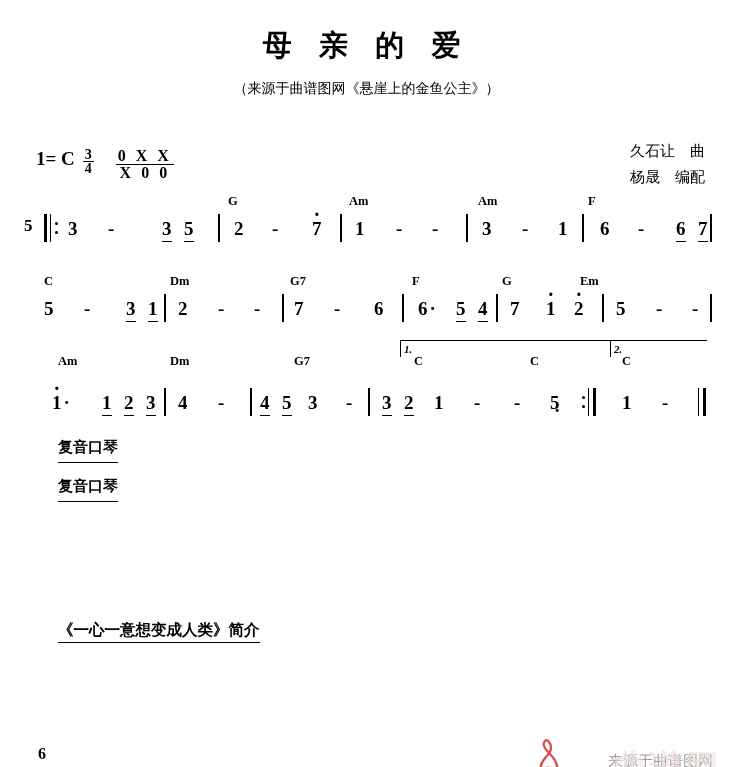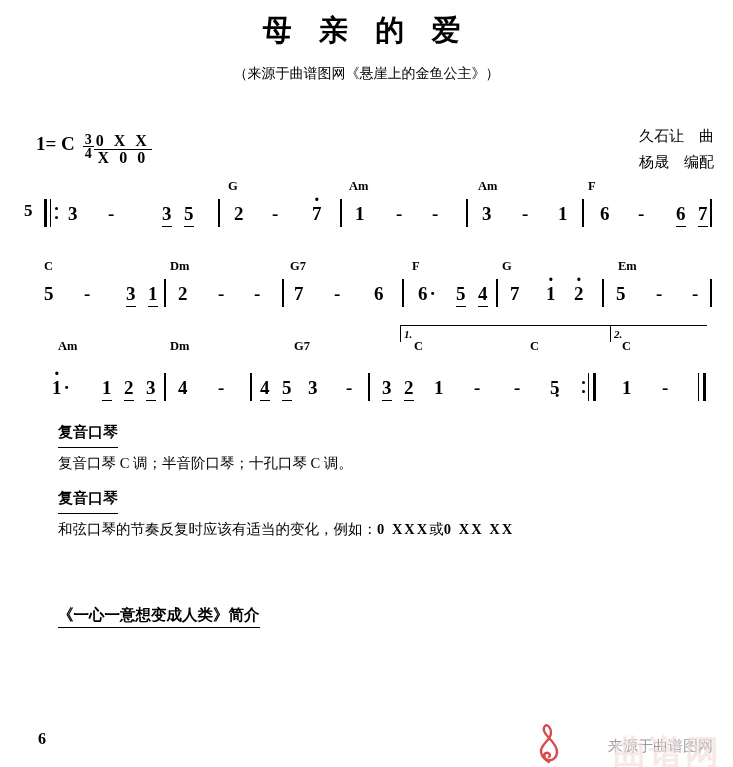--- a/index.html
+++ b/index.html
@@ -20,31 +20,31 @@
     width: 733px;
     height: 767px;
   }
   
   .title {
     text-align: center;
     font-family: "Liberation Serif", serif;
     font-size: 29px;
     font-weight: bold;
     letter-spacing: 10px;
-    margin-top: 11px;
+    margin-top: 26px;
   }
   .subtitle {
     text-align: center;
     font-size: 14px;
     margin-top: 14px;
     font-family: "Liberation Serif", serif;
   }
   .credits {
     position: absolute;
-    right: 19px;
+    right: 28px;
     top: 112px;
     text-align: left;
     font-size: 15px;
     line-height: 26px;
   }
 
   
   .keyblock {
     position: absolute;
     left: 36px;
@@ -60,21 +60,21 @@
     margin-left: 8px;
     text-align: center;
     line-height: 13px;
     font-size: 14px;
     font-weight: bold;
   }
   .meter .num { display:block; border-bottom: 1.6px solid #000; padding: 0 2px; }
   .meter .den { display:block; padding: 0 2px; }
   .rhythm {
     display: inline-block;
-    margin-left: 0;
+    margin-left: 22px;
     text-align: center;
     line-height: 16px;
     font-size: 16px;
     font-weight: bold;
     letter-spacing: 3px;
   }
   .rhythm .top { display:block; border-bottom: 1.6px solid #000; padding: 0 2px; }
   .rhythm .bot { display:block; padding: 0 2px; }
 
   
@@ -302,21 +302,21 @@
       </div>
   </div>
 
   <div class="staff" style="top:248px;">
     <div class="chords">
         <span class="chord" style="left: 22px;">C</span>
         <span class="chord" style="left: 148px;">Dm</span>
         <span class="chord" style="left: 268px;">G7</span>
         <span class="chord" style="left: 390px;">F</span>
         <span class="chord" style="left: 480px;">G</span>
-        <span class="chord" style="left: 596px;">Em</span>
+        <span class="chord" style="left: 558px;">Em</span>
       </div>
     <div class="notes">
       <span class="bar" style="left:142px;"></span>
       <span class="bar" style="left:260px;"></span>
       <span class="bar" style="left:380px;"></span>
       <span class="bar" style="left:474px;"></span>
       <span class="bar" style="left:580px;"></span>
       <span class="bar" style="left:688px;"></span>
     <span class="note" style="left: 22px;"><span>5</span></span>
         <span class="note" style="left: 62px;"><span>-</span></span>
@@ -385,26 +385,22 @@
         <span class="note" style="left: 452px;"><span>-</span></span>
         <span class="note" style="left: 492px;"><span>-</span></span>
         <span class="note" style="left: 528px;"><span>5</span><span style="position: absolute; left: 4px; top: 8px;">·</span></span>
         <span class="note" style="left: 600px;"><span>1</span></span>
         <span class="note" style="left: 640px;"><span>-</span></span>
       </div>
   </div>
 
   <div class="notes-block" style="top:408px;">
     <div class="nb-head">复音口琴</div>
-    <div class="nb-line">复音口琴 C 调；半音阶口琴；十孔口琴 C 调。</div>
     <div style="height:8px;"></div>
     <div class="nb-head">复音口琴</div>
-    <div class="nb-line">
-      <span>和弦口琴的节奏反复时应该有适当的变化，例如：</span><span class="mono-em">0 XXX</span><span>或</span><span class="mono-em">0 XX XX</span>
-    </div>
   </div>
 
   <div class="intro" style="top:594px;">
     <div class="intro-title">《一心一意想变成人类》简介</div>
   </div>
 
   <div class="pagenum">6</div>
 
   <div class="watermark">来源于曲谱图网</div>
   <svg class="wm-logo" viewBox="0 0 36 42">

